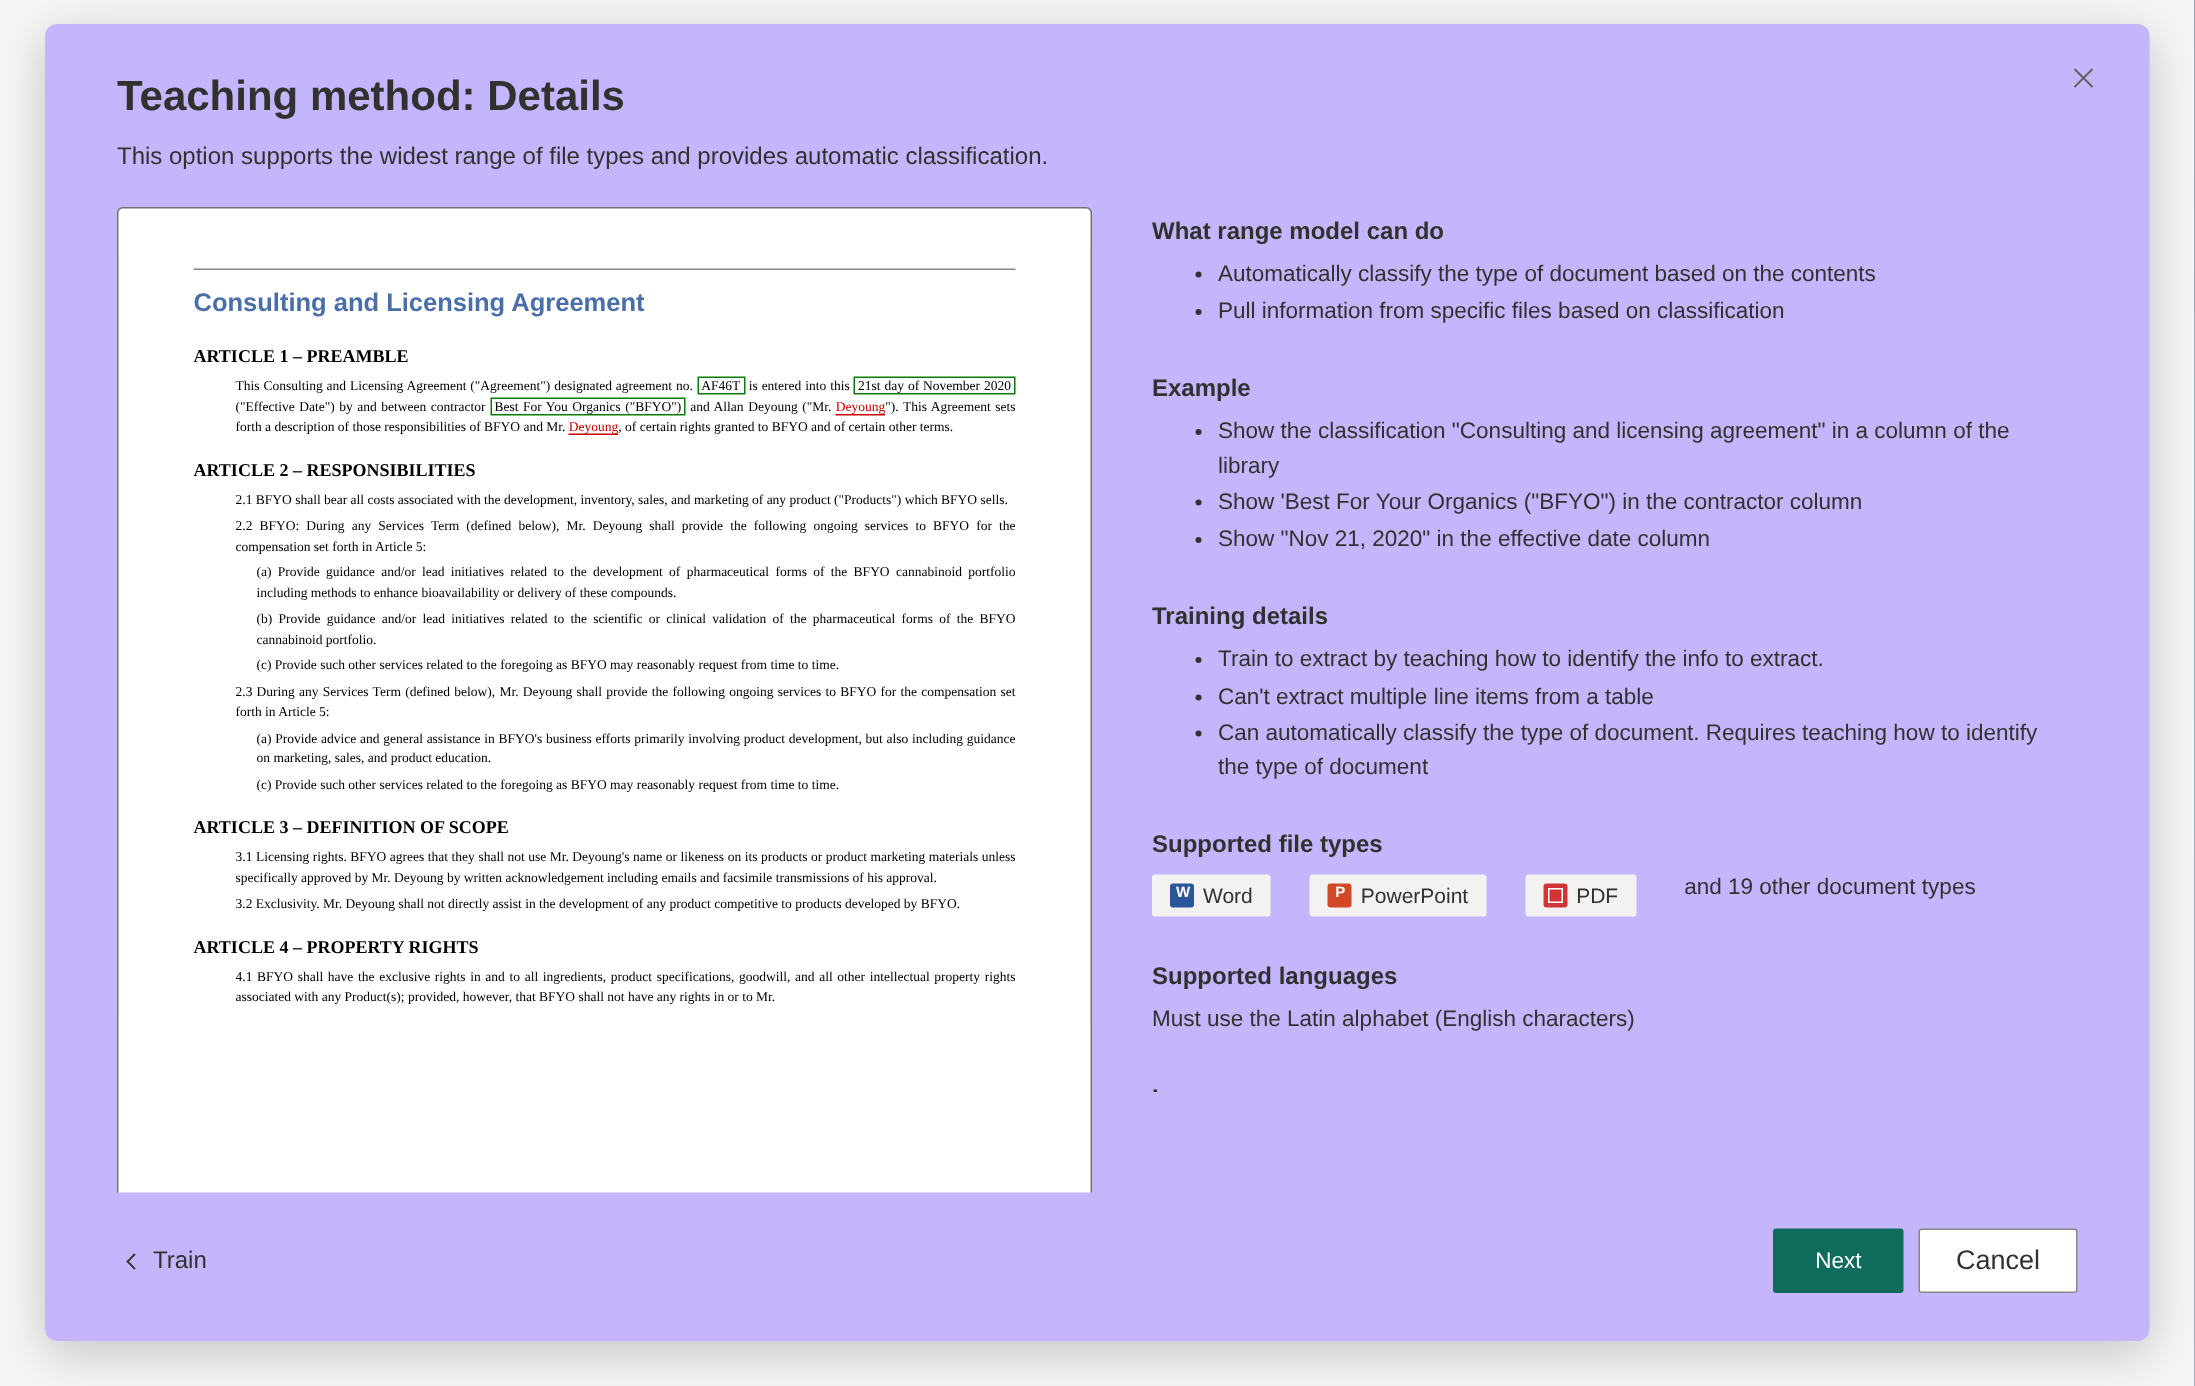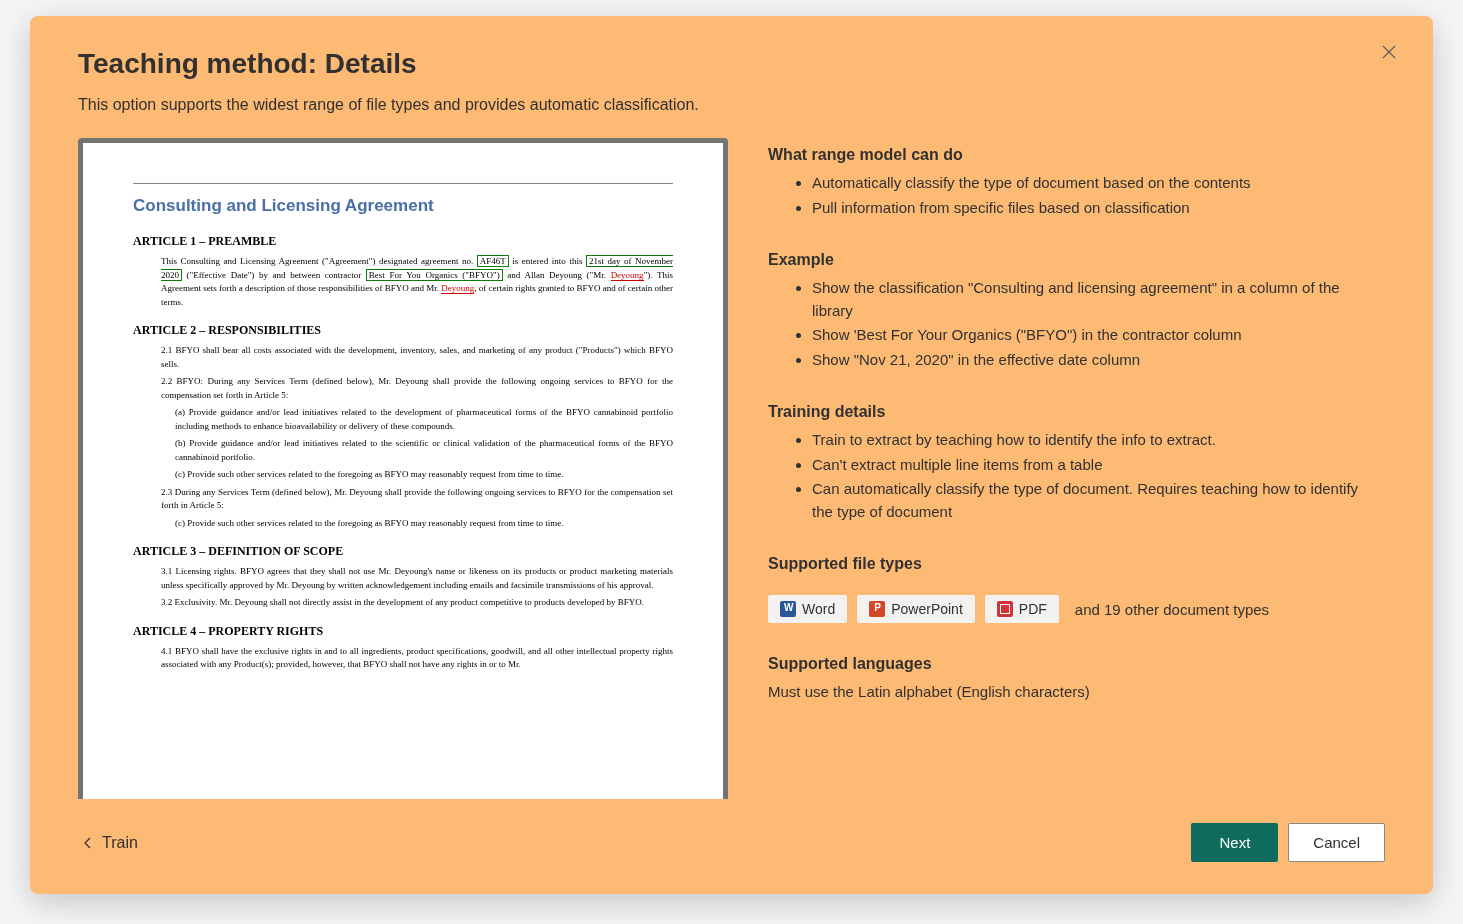--- a/index.html
+++ b/index.html
@@ -22,21 +22,21 @@
       inset: 0;
       background: #f5f5f5;
     }
     
     .modal {
       position: absolute;
       top: 16px;
       left: 30px;
       right: 30px;
       bottom: 30px;
-      background: #fdba74;
+      background: #c4b5fd;
       border-radius: 8px;
       box-shadow: 0 8px 32px rgba(0,0,0,0.2);
       display: flex;
       flex-direction: column;
       overflow: hidden;
     }
     
     .modal-header {
       padding: 32px 48px 0 48px;
       position: relative;
@@ -70,21 +70,21 @@
     .modal-body {
       flex: 1;
       display: flex;
       padding: 24px 48px 0 48px;
       gap: 40px;
       overflow: hidden;
     }
     
     .preview-panel {
       flex: 0 0 650px;
-      border: 5px solid #737373;
+      border: 1px solid #737373;
       border-radius: 4px;
       background: #fff;
       overflow-y: auto;
       padding: 40px 50px;
       position: relative;
       height: 678px;
     }
     
     .preview-panel::-webkit-scrollbar {
       width: 10px;
@@ -177,23 +177,22 @@
     }
     
     .section-text {
       font-size: 15px;
       color: #323130;
       line-height: 1.5;
     }
     
     .file-types {
       display: flex;
-      gap: 10px;
-      align-items: center;
-      margin-top: 22px;
+      gap: 26px;
+      margin-top: 10px;
       flex-wrap: wrap;
     }
     
     .file-badge {
       display: inline-flex;
       align-items: center;
       gap: 6px;
       background: #f3f2f1;
       padding: 6px 12px;
       border-radius: 2px;
@@ -261,21 +260,21 @@
       font-size: 15px;
       cursor: pointer;
       border-radius: 2px;
     }
     
     .btn-secondary {
       background: #fff;
       color: #323130;
       border: 1px solid #8a8886;
       padding: 10px 24px;
-      font-size: 15px;
+      font-size: 18px;
       cursor: pointer;
       border-radius: 2px;
     }
   </style>
 </head>
 <body>
 
 <div class="background-overlay"></div>
 
 <div class="modal">
@@ -301,20 +300,21 @@
         <span>This Consulting and Licensing Agreement ("Agreement") designated agreement no. </span><span class="hl">AF46T</span><span> is entered into this </span><span class="hl">21st day of November 2020</span><span> ("Effective Date") by and between contractor </span><span class="hl">Best For You Organics ("BFYO")</span><span> and Allan Deyoung ("Mr. </span><span class="redline">Deyoung</span><span>"). This Agreement sets forth a description of those responsibilities of BFYO and Mr. </span><span class="redline">Deyoung</span><span>, of certain rights granted to BFYO and of certain other terms.</span>
       </div>
 
       <div class="doc-article">ARTICLE 2 – RESPONSIBILITIES</div>
       <div class="doc-text indent">2.1 BFYO shall bear all costs associated with the development, inventory, sales, and marketing of any product ("Products") which BFYO sells.</div>
       <div class="doc-text indent">2.2 BFYO: During any Services Term (defined below), Mr. Deyoung shall provide the following ongoing services to BFYO for the compensation set forth in Article 5:</div>
       <div class="doc-text sub-indent">(a) Provide guidance and/or lead initiatives related to the development of pharmaceutical forms of the BFYO cannabinoid portfolio including methods to enhance bioavailability or delivery of these compounds.</div>
       <div class="doc-text sub-indent">(b) Provide guidance and/or lead initiatives related to the scientific or clinical validation of the pharmaceutical forms of the  BFYO cannabinoid portfolio.</div>
       <div class="doc-text sub-indent">(c) Provide such other services related to the foregoing as BFYO may reasonably request from time to time.</div>
       <div class="doc-text indent">2.3 During any Services Term (defined below), Mr. Deyoung shall provide the following ongoing services to BFYO for the compensation set forth in Article 5:</div>
+      <div class="doc-text sub-indent">(a) Provide advice and general assistance in BFYO's business efforts primarily involving product development, but also including  guidance on marketing, sales, and product education.</div>
       <div class="doc-text sub-indent">(c) Provide such other services related to the foregoing as BFYO may reasonably request from time to time.</div>
 
       <div class="doc-article">ARTICLE 3 – DEFINITION OF SCOPE</div>
       <div class="doc-text indent">3.1 Licensing rights. BFYO agrees that they shall not use Mr. Deyoung's name or likeness on its products or product marketing materials unless specifically approved by Mr. Deyoung by written acknowledgement including emails and facsimile transmissions of his approval.</div>
       <div class="doc-text indent">3.2 Exclusivity. Mr. Deyoung shall not directly assist in the development of any product competitive to products developed by BFYO.</div>
 
       <div class="doc-article">ARTICLE 4 – PROPERTY RIGHTS</div>
       <div class="doc-text indent">4.1 BFYO shall have the exclusive rights in and to all ingredients, product specifications, goodwill, and all other intellectual property rights associated with any Product(s); provided, however, that BFYO shall not have any rights in or to Mr.</div>
     </div>
 

